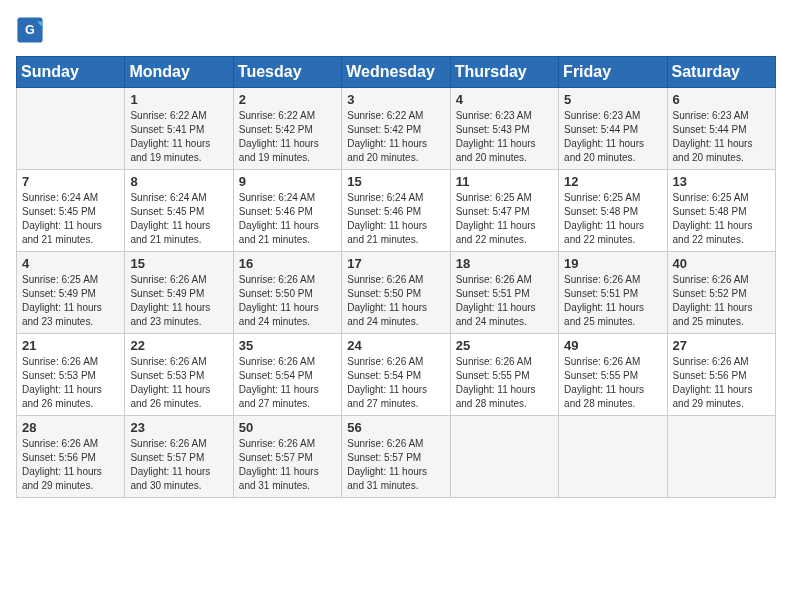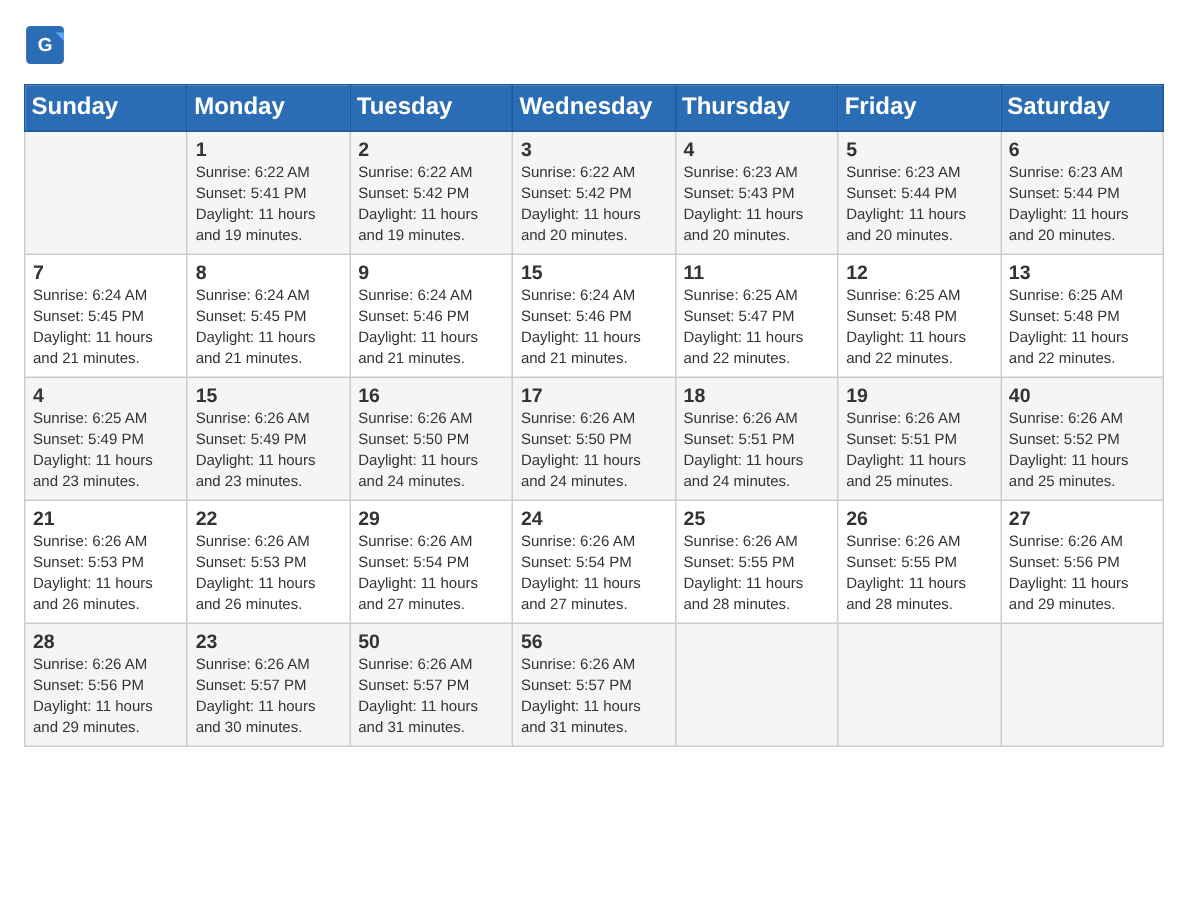--- a/index.html
+++ b/index.html
@@ -269,42 +269,42 @@
 and 26 minutes.</div>
         </td>
         <td>
           <span class="day-number">22</span>
           <div class="day-info" style="white-space: pre-line;">Sunrise: 6:26 AM
 Sunset: 5:53 PM
 Daylight: 11 hours
 and 26 minutes.</div>
         </td>
         <td>
-          <span class="day-number">29</span>
+          <span class="day-number">35</span>
           <div class="day-info" style="white-space: pre-line;">Sunrise: 6:26 AM
 Sunset: 5:54 PM
 Daylight: 11 hours
 and 27 minutes.</div>
         </td>
         <td>
           <span class="day-number">24</span>
           <div class="day-info" style="white-space: pre-line;">Sunrise: 6:26 AM
 Sunset: 5:54 PM
 Daylight: 11 hours
 and 27 minutes.</div>
         </td>
         <td>
           <span class="day-number">25</span>
           <div class="day-info" style="white-space: pre-line;">Sunrise: 6:26 AM
 Sunset: 5:55 PM
 Daylight: 11 hours
 and 28 minutes.</div>
         </td>
         <td>
-          <span class="day-number">26</span>
+          <span class="day-number">49</span>
           <div class="day-info" style="white-space: pre-line;">Sunrise: 6:26 AM
 Sunset: 5:55 PM
 Daylight: 11 hours
 and 28 minutes.</div>
         </td>
         <td>
           <span class="day-number">27</span>
           <div class="day-info" style="white-space: pre-line;">Sunrise: 6:26 AM
 Sunset: 5:56 PM
 Daylight: 11 hours

